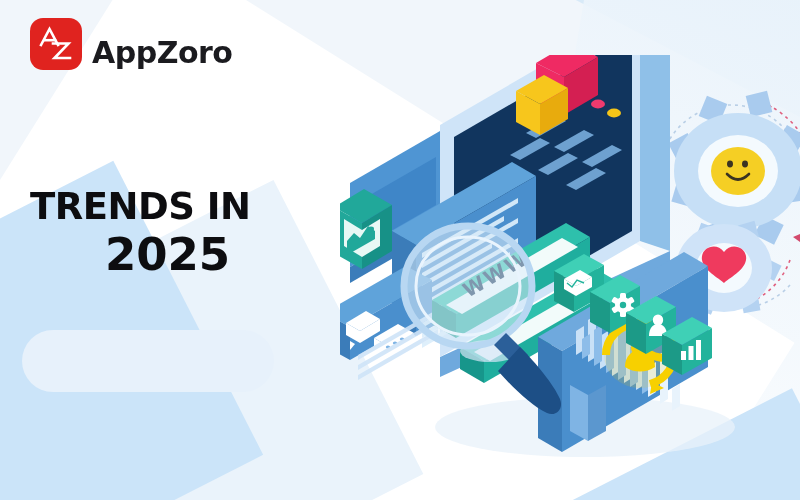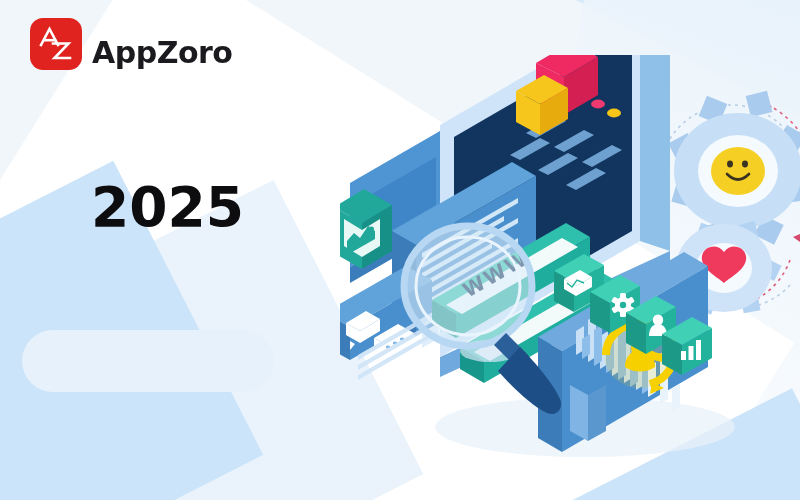--- a/index.html
+++ b/index.html
@@ -126,21 +126,21 @@
     font-size: 37px;
     line-height: 48px;
     letter-spacing: -0.5px;
     color: #0d0d10;
     white-space: nowrap;
   }
   .headline .line.accent { color: #1b4f8c; }
   .headline .line.year {
     text-align: center;
     padding-right: 55px;
-    font-size: 55px;
+    font-size: 45px;
     letter-spacing: 0px;
   }
 
   
   .illo {
     position: absolute;
     left: 340px; top: 55px;
     width: 470px; height: 420px;
   }
   .illo svg { display: block; }
@@ -168,20 +168,21 @@
           <path d="M11 27 L19.5 11 L28 27"></path>
           <path d="M14.5 22.2 L25 22.2"></path>
           <path d="M23 25.5 L38.5 25.5 L24.5 40 L40 40"></path>
         </g>
       </svg>
     </div>
     <div class="logo-word">AppZoro</div>
   </div>
 
   <div class="headline">
+    <div class="line">TRENDS IN</div>
     <div class="line year">2025</div>
   </div>
 
   <div class="illo">
     <svg width="470" height="420" viewBox="0 0 470 420" aria-hidden="true">
       <defs>
         <clipPath id="screenClip">
           <path d="M100 70 L300 -46 L300 186 L100 302 Z"></path>
         </clipPath>
       </defs>

